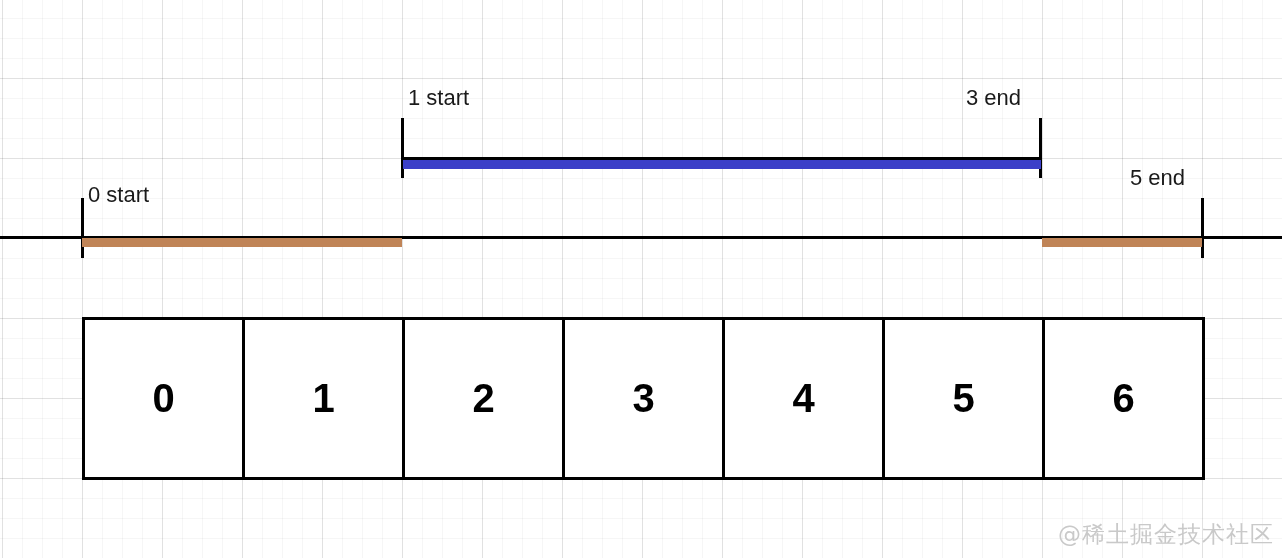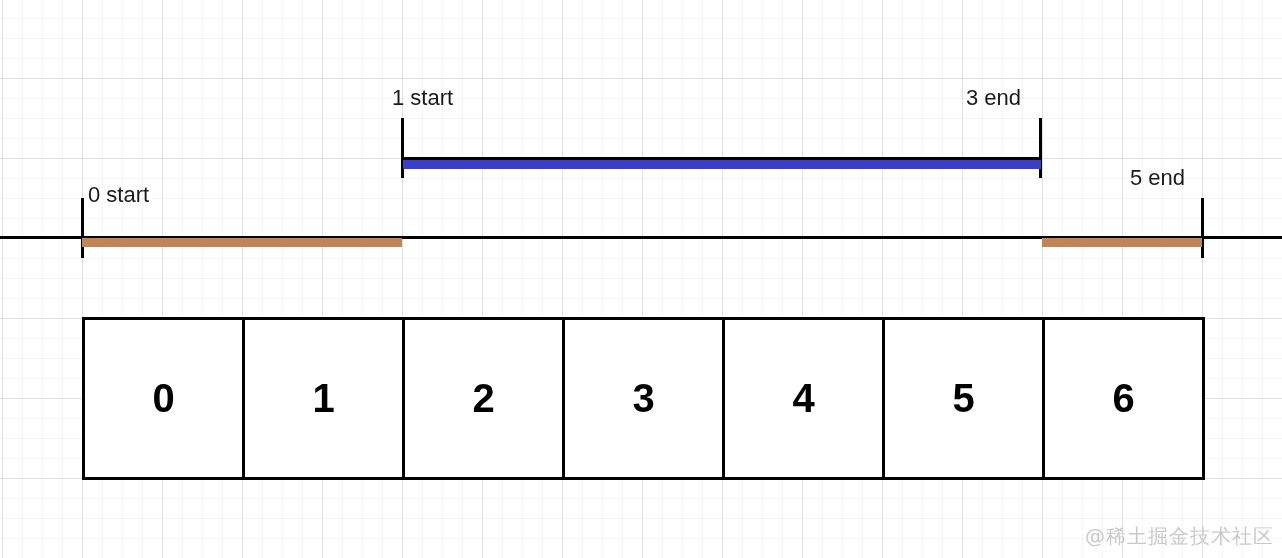--- a/index.html
+++ b/index.html
@@ -84,33 +84,33 @@
     font-weight: bold;
     color: #000000;
     font-family: "Liberation Sans", sans-serif;
   }
 
   
   .watermark {
     position: absolute;
     right: 8px;
     bottom: 8px;
-    font-size: 20px;
+    font-size: 23px;
     color: #c9c9c9;
     font-family: "DejaVu Sans", sans-serif;
     letter-spacing: 1px;
     white-space: nowrap;
   }
 </style>
 </head>
 <body>
 
 <div id="canvas">
 
-  <div class="label" style="left:392px; top:85px;">1 start</div>
+  <div class="label" style="left:408px; top:85px;">1 start</div>
 
   <div class="label" style="left:966px; top:85px;">3 end</div>
 
   <div class="tick" style="left:401px; top:118px; height:60px;"></div>
 
   <div class="tick" style="left:1039px; top:118px; height:60px;"></div>
 
   <div class="baseline" style="left:401px; top:157px; width:641px;"></div>
 
   <div class="bar bar-blue" style="left:403px; top:160px; width:638px;"></div>

